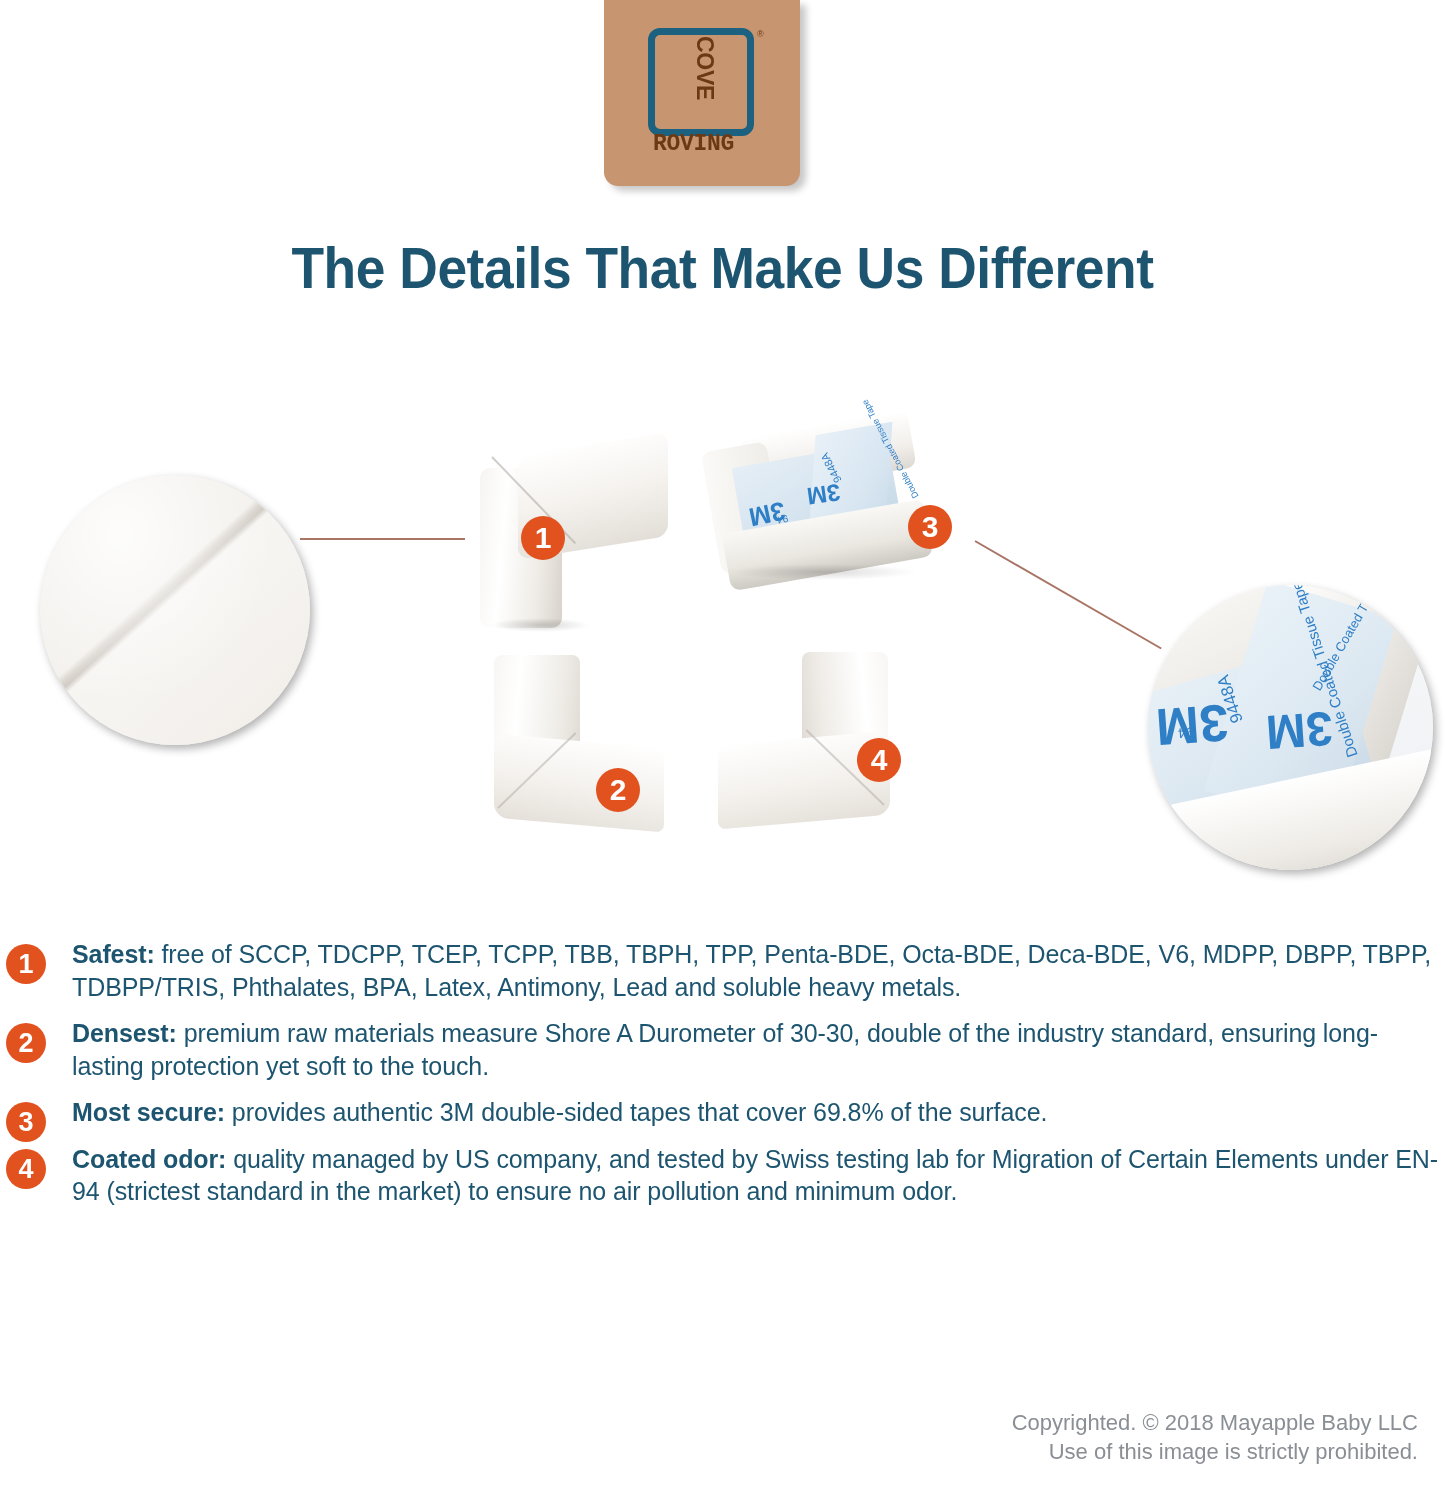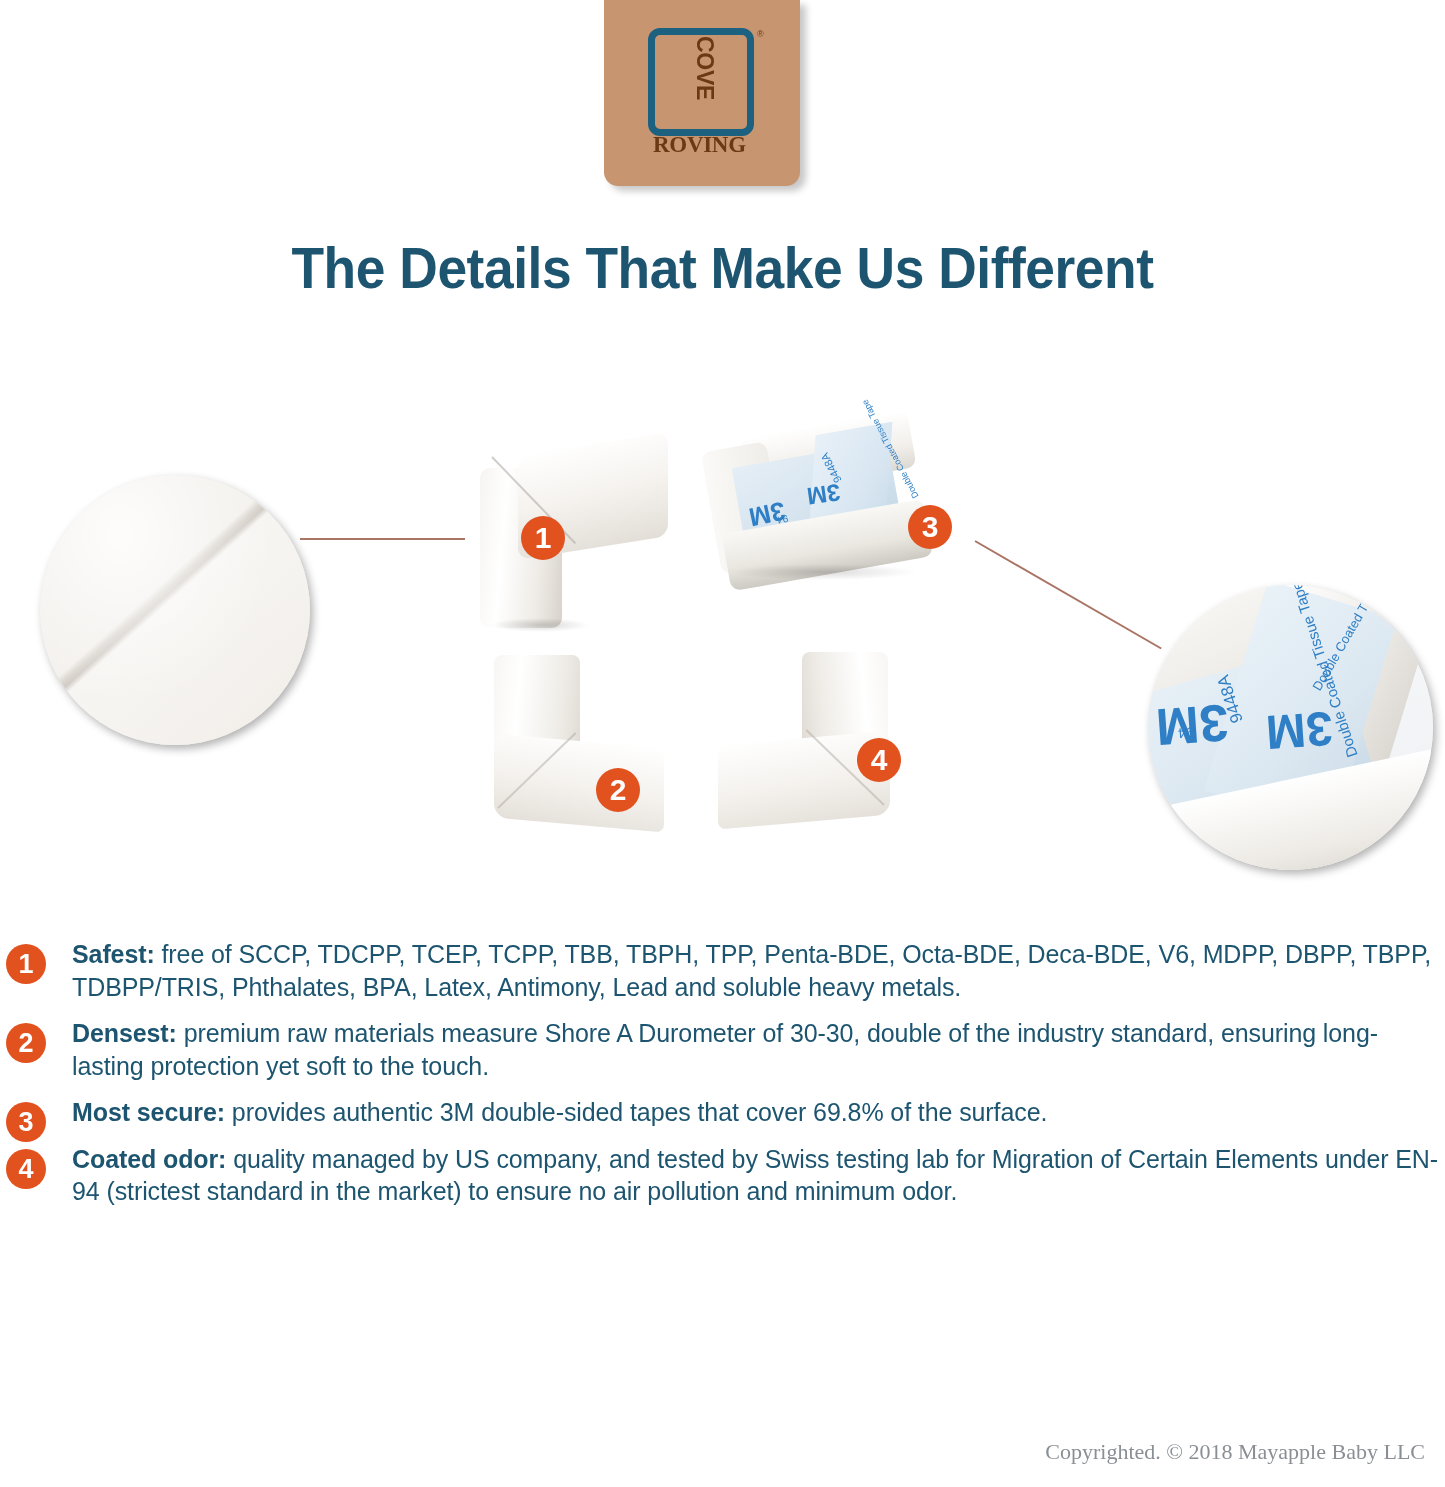--- a/index.html
+++ b/index.html
@@ -43,21 +43,21 @@
     box-sizing: border-box;
   }
   #logo-roving {
     position: absolute;
     left: 49px;
     bottom: 30px;
     font-size: 23px;
     font-weight: bold;
     letter-spacing: -0.3px;
     color: #6b3a14;
-    font-family: Liberation Serif, serif;
+    font-family: Liberation Mono, monospace;
     line-height: 1;
   }
   #logo-cove {
     position: absolute;
     left: 112px;
     top: 36px;
     font-size: 23px;
     font-weight: bold;
     letter-spacing: -0.3px;
     color: #6b3a14;
@@ -376,27 +376,27 @@
     font-family: "Liberation Sans Narrow", "Liberation Sans", sans-serif;
     letter-spacing: -0.1px;
   }
   .feature-label {
     font-weight: bold;
   }
 
   
   #copyright {
     position: absolute;
-    right: 20px;
+    right: 27px;
     bottom: 20px;
     text-align: right;
     color: #8a8f95;
     font-size: 22px;
     line-height: 1.35;
-    font-family: Liberation Serif, serif;
+    font-family: Liberation Sans, sans-serif;
   }
 </style>
 </head>
 <body>
 
 <div id="logo-block">
   <div id="logo-tile">
     <div id="logo-frame"></div>
     <div id="logo-roving">ROVING</div>
     <div id="logo-cove">COVE</div>
@@ -493,13 +493,14 @@
 
   <div class="feature">
     <div class="feature-badge">4</div>
     <div class="feature-text"><span class="feature-label">Coated odor:</span><span> quality managed by US company, and tested by Swiss testing lab for Migration of Certain Elements under EN-94 (strictest standard in the market) to ensure no air pollution and minimum odor.</span></div>
   </div>
 
 </div>
 
 <div id="copyright">
   <div>Copyrighted. © 2018 Mayapple Baby LLC</div>
+  <div>Use of this image is strictly prohibited.</div>
 </div>
 
 </body></html>

